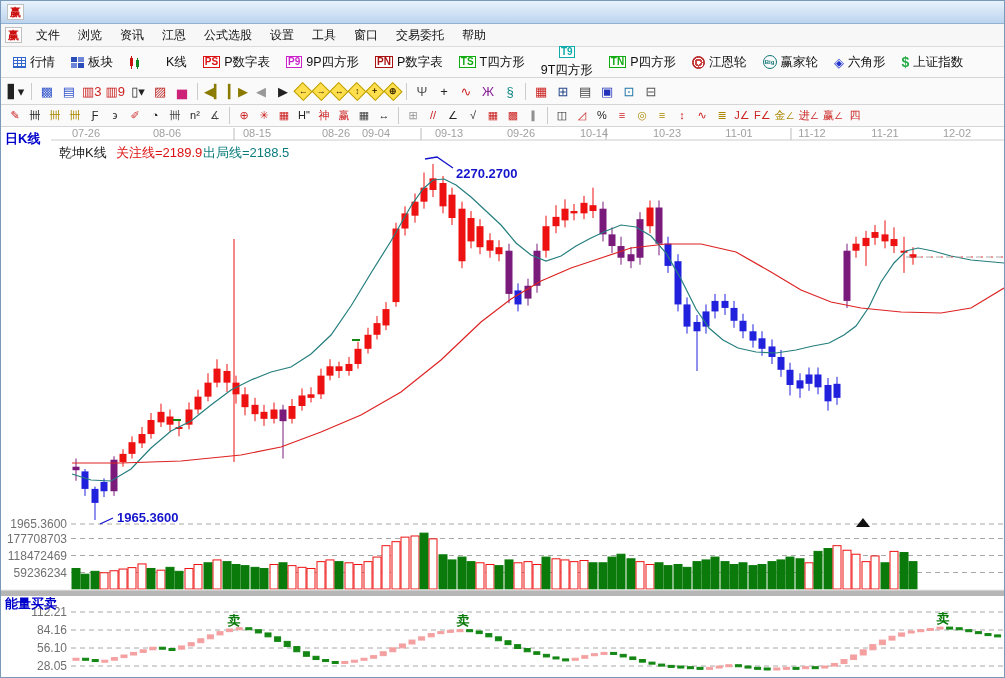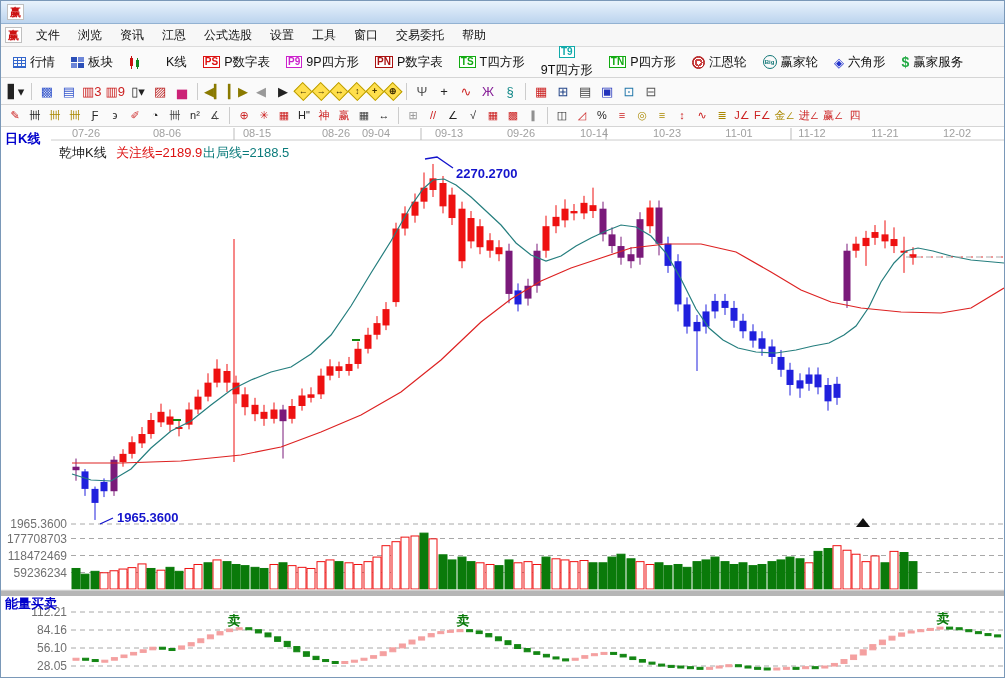--- a/index.html
+++ b/index.html
@@ -115,21 +115,21 @@
     <button class="tbtn" style="background: none;">
       <span class="ic-wheelbig">Big</span>
       <span>赢家轮</span>
     </button>
     <button class="tbtn" style="background: none;">
       <span class="ic-hex">◈</span>
       <span>六角形</span>
     </button>
     <button class="tbtn" style="background: none;">
       <span class="ic-dollar">$</span>
-      <span>赢家服务</span>
+      <span>上证指数</span>
     </button>
   </div>
 <div class="tb tb2" id="tb2">
     <button class="ib " style="background: none; color: rgb(34, 34, 34);">▋▾</button>
     <span class="sep"></span>
     <button class="ib " style="background: none; color: rgb(51, 85, 204);">▩</button>
     <button class="ib " style="background: none; color: rgb(51, 85, 204);">▤</button>
     <button class="ib " style="background: none; color: rgb(204, 34, 34);">▥3</button>
     <button class="ib " style="background: none; color: rgb(204, 34, 34);">▥9</button>
     <button class="ib " style="background: none; color: rgb(34, 34, 34);">▯▾</button>

